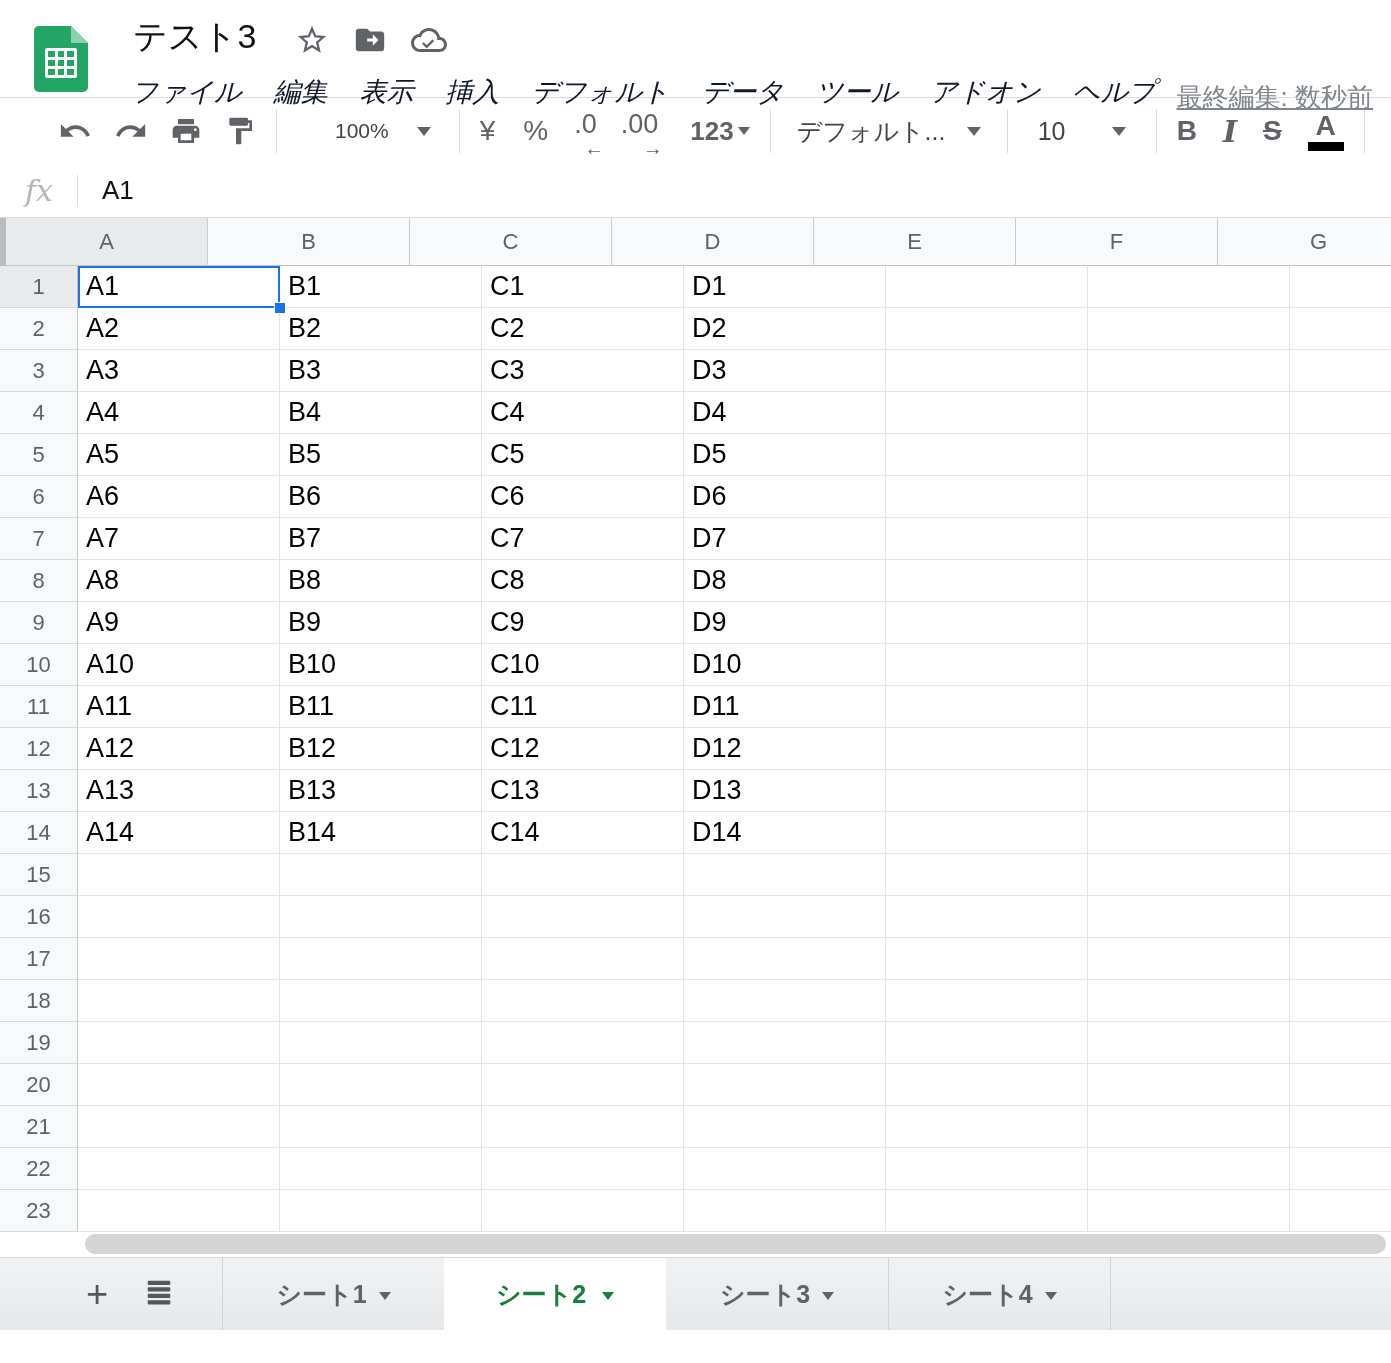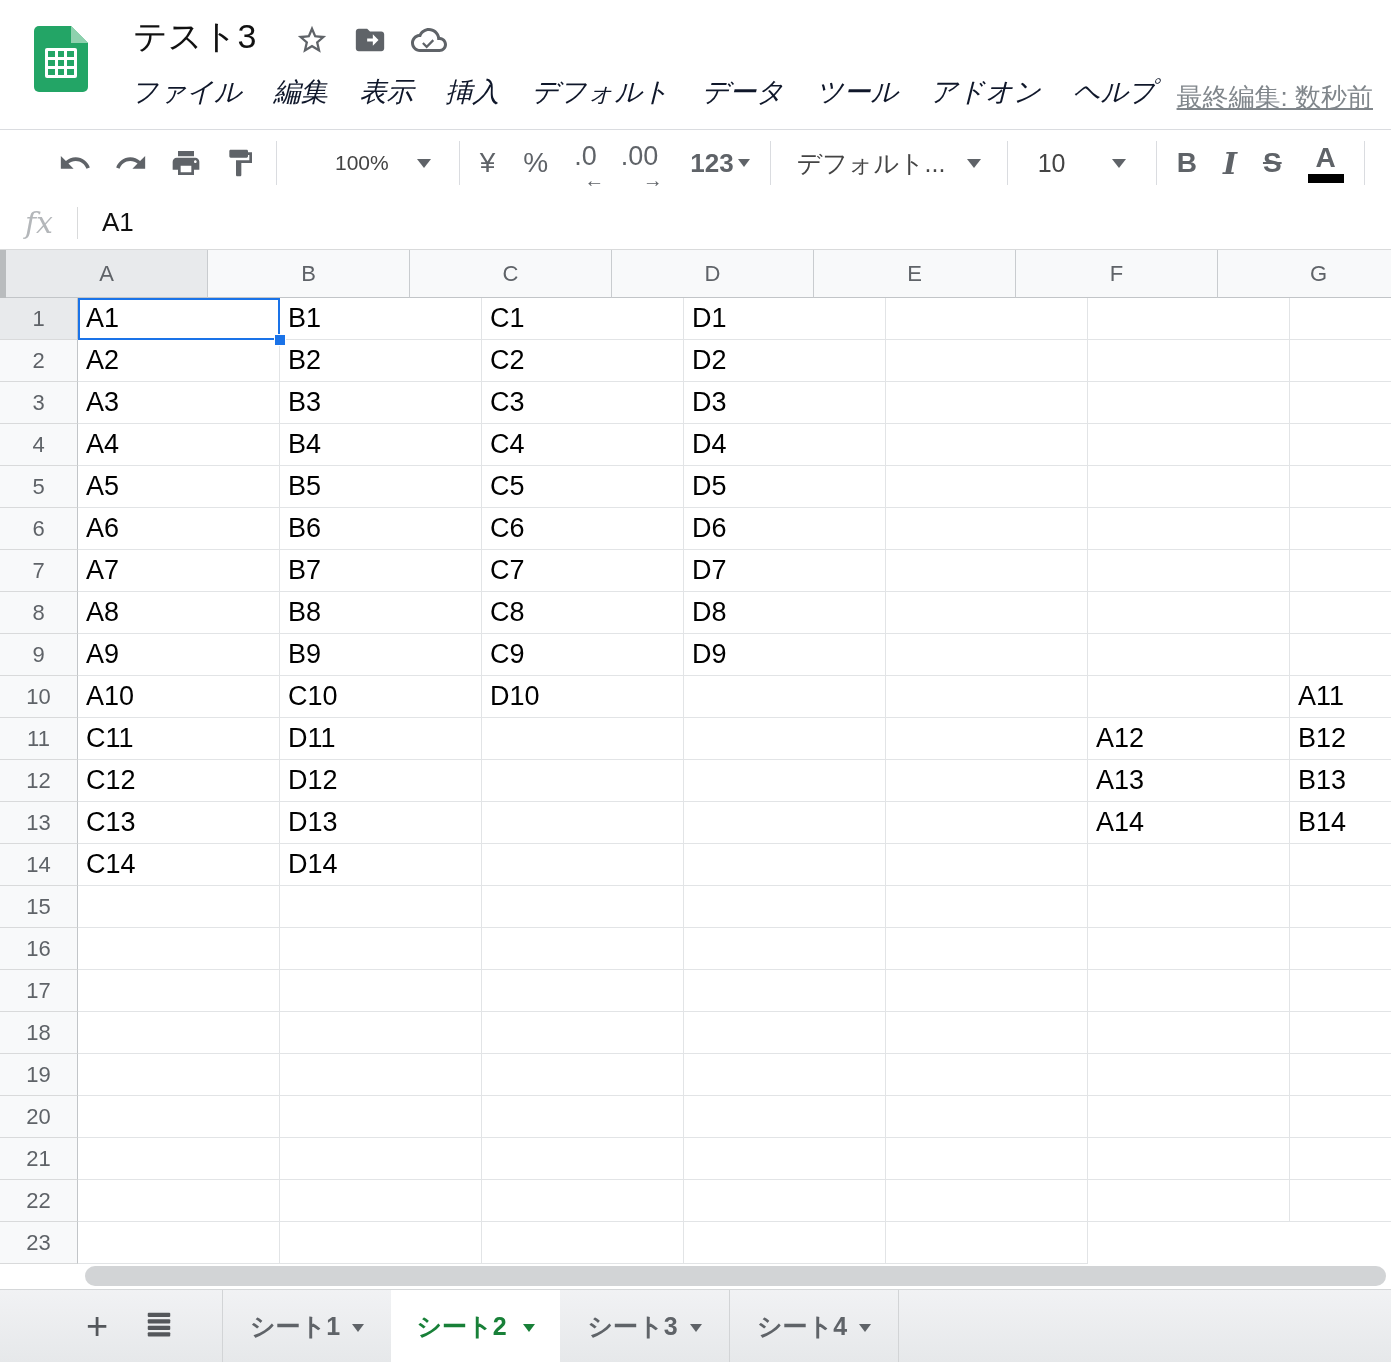--- a/index.html
+++ b/index.html
@@ -1,20 +1,20 @@
 <!DOCTYPE html>
 <html><head>
 <meta charset="utf-8">
 <style>
   * { box-sizing: border-box; margin: 0; padding: 0; }
   html,body { width:1391px; height:1363px; overflow:hidden; background:#fff;
     font-family:"Liberation Sans","DejaVu Sans",sans-serif; color:#202124; }
 
   
-  .topbar { position:relative; height:130px; background:#fff; border-bottom:1px solid #dadce0; }
+  .topbar { position:relative; height:98px; background:#fff; border-bottom:1px solid #dadce0; }
   .logo { position:absolute; left:34px; top:26px; width:54px; height:66px;
     background:#23a566; border-radius:5px; }
   .logo .fold-white { position:absolute; top:0; right:0; width:0; height:0;
     border-top:17px solid #fff; border-left:17px solid transparent; }
   .logo .fold-green { position:absolute; top:0; right:0; width:0; height:0;
     border-bottom:17px solid #8ed1ae; border-right:17px solid transparent; }
   .logo .logo-grid { position:absolute; left:11px; top:22px; width:32px; height:30px;
     background:#fff; border-radius:2px; display:grid;
     grid-template-columns:1fr 1fr 1fr; grid-template-rows:1fr 1fr 1fr; gap:3px; padding:3px; }
   .logo .logo-grid div { background:#23a566; }
@@ -87,21 +87,21 @@
   
   .scroll-strip { position:relative; height:25px; background:#fff; }
   .hscrollbar { position:absolute; left:85px; right:5px; top:2px; height:20px;
     background:#d2d4d6; border-radius:10px; }
 
   
   .tabbar { height:73px; background:linear-gradient(#f1f2f4,#e6e8ea);
     border-top:1px solid #d5d7d9; display:flex; align-items:stretch; }
   .tab-actions { width:222px; display:flex; align-items:center; gap:36px; padding-left:86px; }
   .add-sheet { font-size:38px; font-weight:400; color:#54575b; line-height:38px; }
-  .sheet-tab { width:169px; display:flex; align-items:center; justify-content:center; gap:12px;
+  .sheet-tab { width:222px; display:flex; align-items:center; justify-content:center; gap:12px;
     font-size:25px; font-weight:700; color:#5f6368; border-left:1px solid #d2d4d6; }
   .sheet-tab.active { background:#fff; color:#188038; border-left:none;gap:16px; }
   .sheet-tab.active + .sheet-tab { border-left:none; }
   .tab-arrow { width:0; height:0; border-left:6px solid transparent;
     border-right:6px solid transparent; border-top:8px solid #5f6368; margin-top:3px; }
   .sheet-tab.active .tab-arrow { border-top-color:#188038; }
   .tab-end-div { width:1px; background:#d2d4d6; }
 </style>
 </head>
 <body>
@@ -330,26 +330,28 @@
         <div class="cell"></div>
         <div class="cell"></div>
         <div class="cell">A9</div>
         <div class="cell">B9</div>
         <div class="cell">C9</div>
         <div class="cell">D9</div>
         <div class="cell"></div>
         <div class="cell"></div>
         <div class="cell"></div>
         <div class="cell">A10</div>
+        <div class="cell">B10</div>
         <div class="cell">C10</div>
         <div class="cell">D10</div>
         <div class="cell"></div>
         <div class="cell"></div>
         <div class="cell"></div>
         <div class="cell">A11</div>
+        <div class="cell">B11</div>
         <div class="cell">C11</div>
         <div class="cell">D11</div>
         <div class="cell"></div>
         <div class="cell"></div>
         <div class="cell"></div>
         <div class="cell">A12</div>
         <div class="cell">B12</div>
         <div class="cell">C12</div>
         <div class="cell">D12</div>
         <div class="cell"></div>

